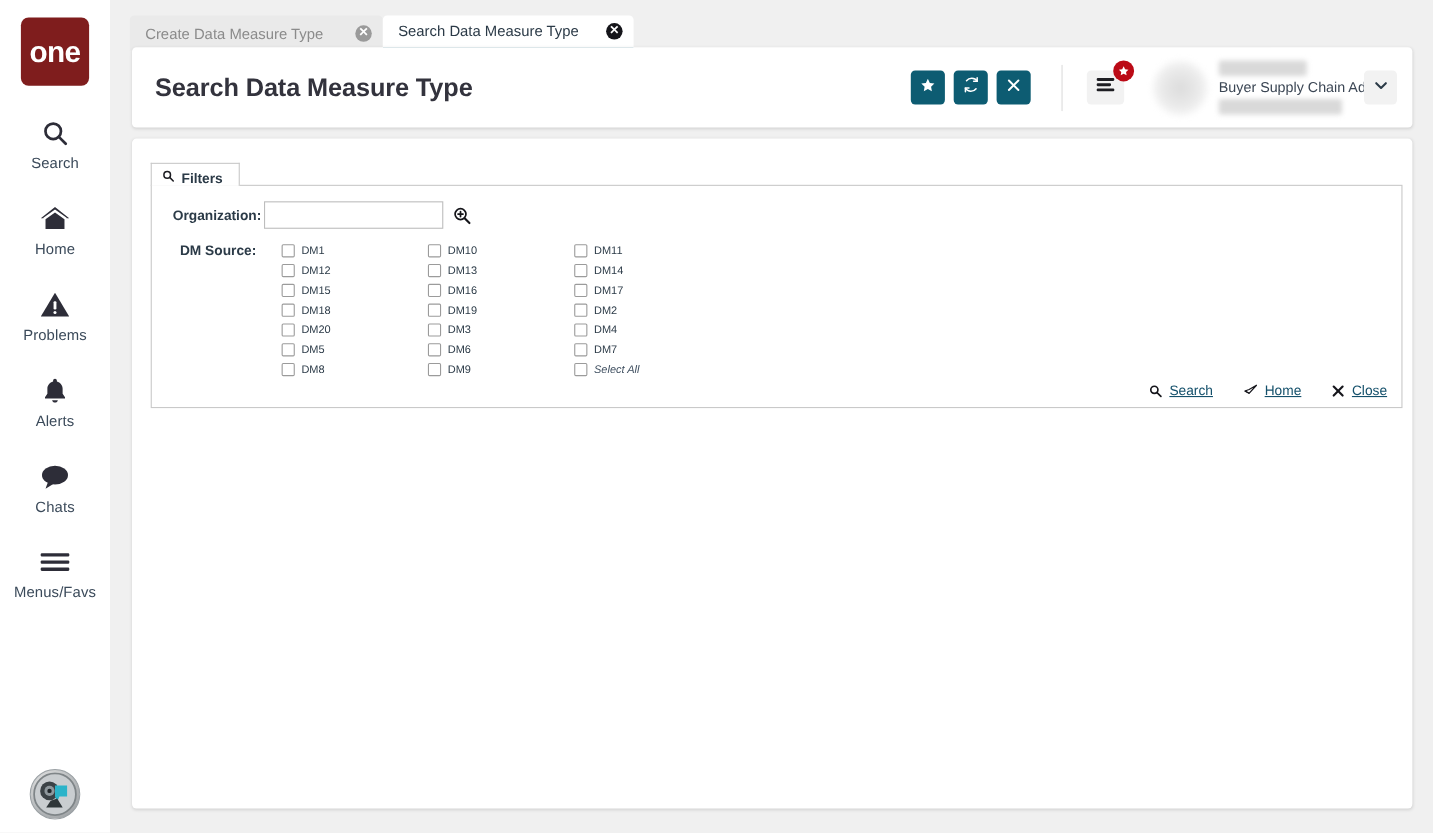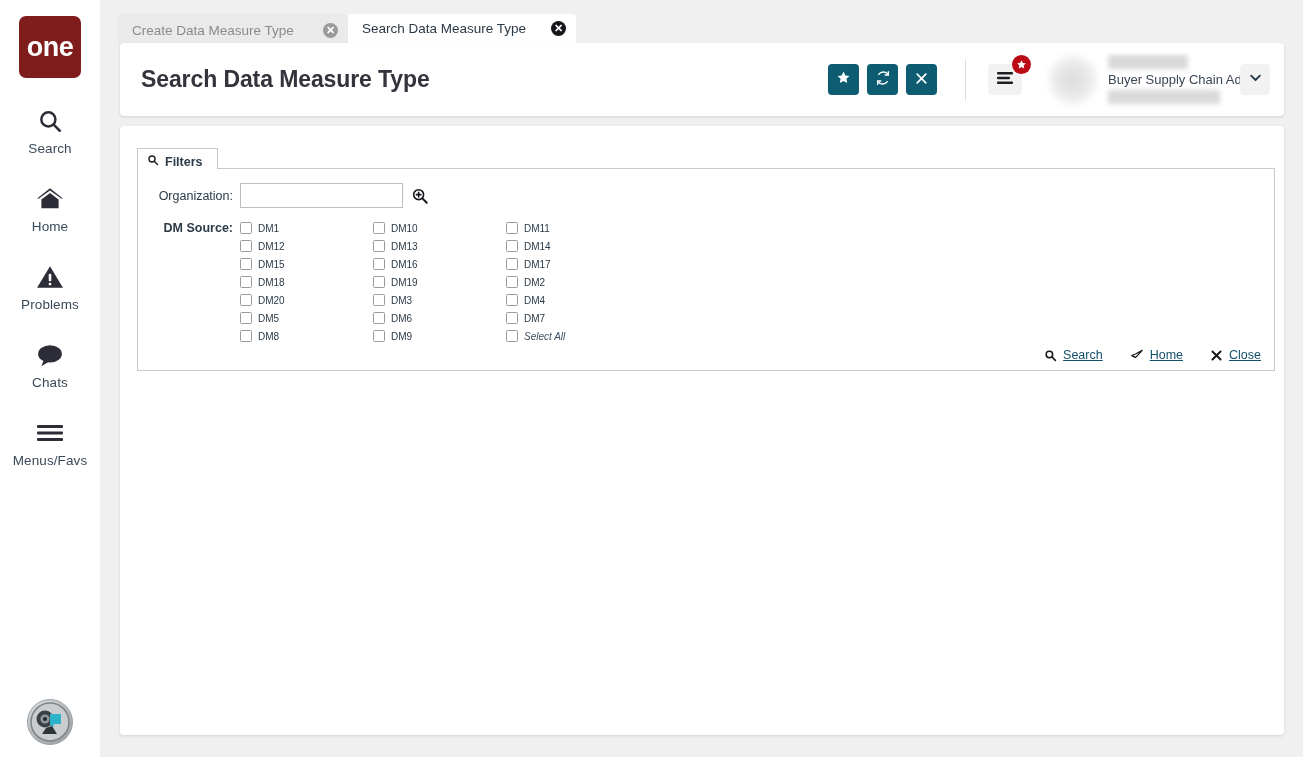--- a/index.html
+++ b/index.html
@@ -190,41 +190,41 @@
     width: 1138px; height: 203px;
     border: 1px solid #c9c9c9;
     background: #ffffff;
   }
   .form-row {
     display: flex; align-items: center;
     padding-left: 19px; padding-top: 14px;
   }
   .form-label {
     width: 76px; text-align: right;
-    font-size: 12.5px; font-weight: 400; color: #2b3a47;
+    font-size: 12.5px; font-weight: 700; color: #2b3a47;
     margin-right: 7px;
   }
   .org-input {
     width: 163px; height: 25px;
     border: 1px solid #bdbdbd; background: #fff;
     font-family: "Liberation Sans", sans-serif; font-size: 12.5px;
     padding: 0 4px; color: #2b3a47;
   }
   .org-lookup {
     margin-left: 8px; cursor: pointer; display: flex; align-items: center;
     color: #15151a;
   }
   .dm-row {
     display: flex; align-items: flex-start;
     padding-left: 19px; padding-top: 11px;
   }
   .dm-label {
     width: 76px; text-align: right;
     font-size: 12.5px; font-weight: 700; color: #2b3a47;
-    margin-right: 7px; padding-top: 2px;
+    margin-right: 23px; padding-top: 2px;
   }
   .dm-cols { display: flex; }
   .dm-col { width: 133px; display: flex; flex-direction: column; }
   .cb-item {
     display: flex; align-items: center; gap: 6px;
     height: 18px; margin-bottom: 0px; cursor: pointer;
   }
   .cb {
     width: 12px; height: 12px;
     border: 1px solid #9b9b9b; background: #ffffff;
@@ -278,20 +278,29 @@
       <span class="nav-ico">
         <svg width="28" height="26" viewBox="0 0 26 24" fill="currentColor">
           <path d="M13 2 L25 22 L1 22 Z"></path>
           <rect x="11.8" y="9" width="2.4" height="7" fill="#ffffff" rx="1"></rect>
           <circle cx="13" cy="18.6" r="1.3" fill="#ffffff"></circle>
         </svg>
       </span>
       <span class="nav-label">Problems</span>
     </div>
 
+    <div class="nav-item">
+      <span class="nav-ico">
+        <svg width="26" height="26" viewBox="0 0 24 24" fill="currentColor">
+          <path d="M12 2.2c-.9 0-1.6.7-1.6 1.6v.6C7.6 5.1 5.6 7.6 5.6 10.6v4.1L3.6 17.6v1.1h16.8v-1.1l-2-2.9v-4.1c0-3-2-5.5-4.8-6.2v-.6c0-.9-.7-1.6-1.6-1.6z"></path>
+          <path d="M9.6 20.1c.2 1.2 1.2 2 2.4 2s2.2-.8 2.4-2z"></path>
+        </svg>
+      </span>
+      <span class="nav-label">Alerts</span>
+    </div>
 
     <div class="nav-item">
       <span class="nav-ico">
         <svg width="28" height="24" viewBox="0 0 26 22" fill="currentColor">
           <ellipse cx="13" cy="10" rx="11" ry="8"></ellipse>
           <path d="M7 16 L5 21.5 L11.5 17.6 Z"></path>
         </svg>
       </span>
       <span class="nav-label">Chats</span>
     </div>

